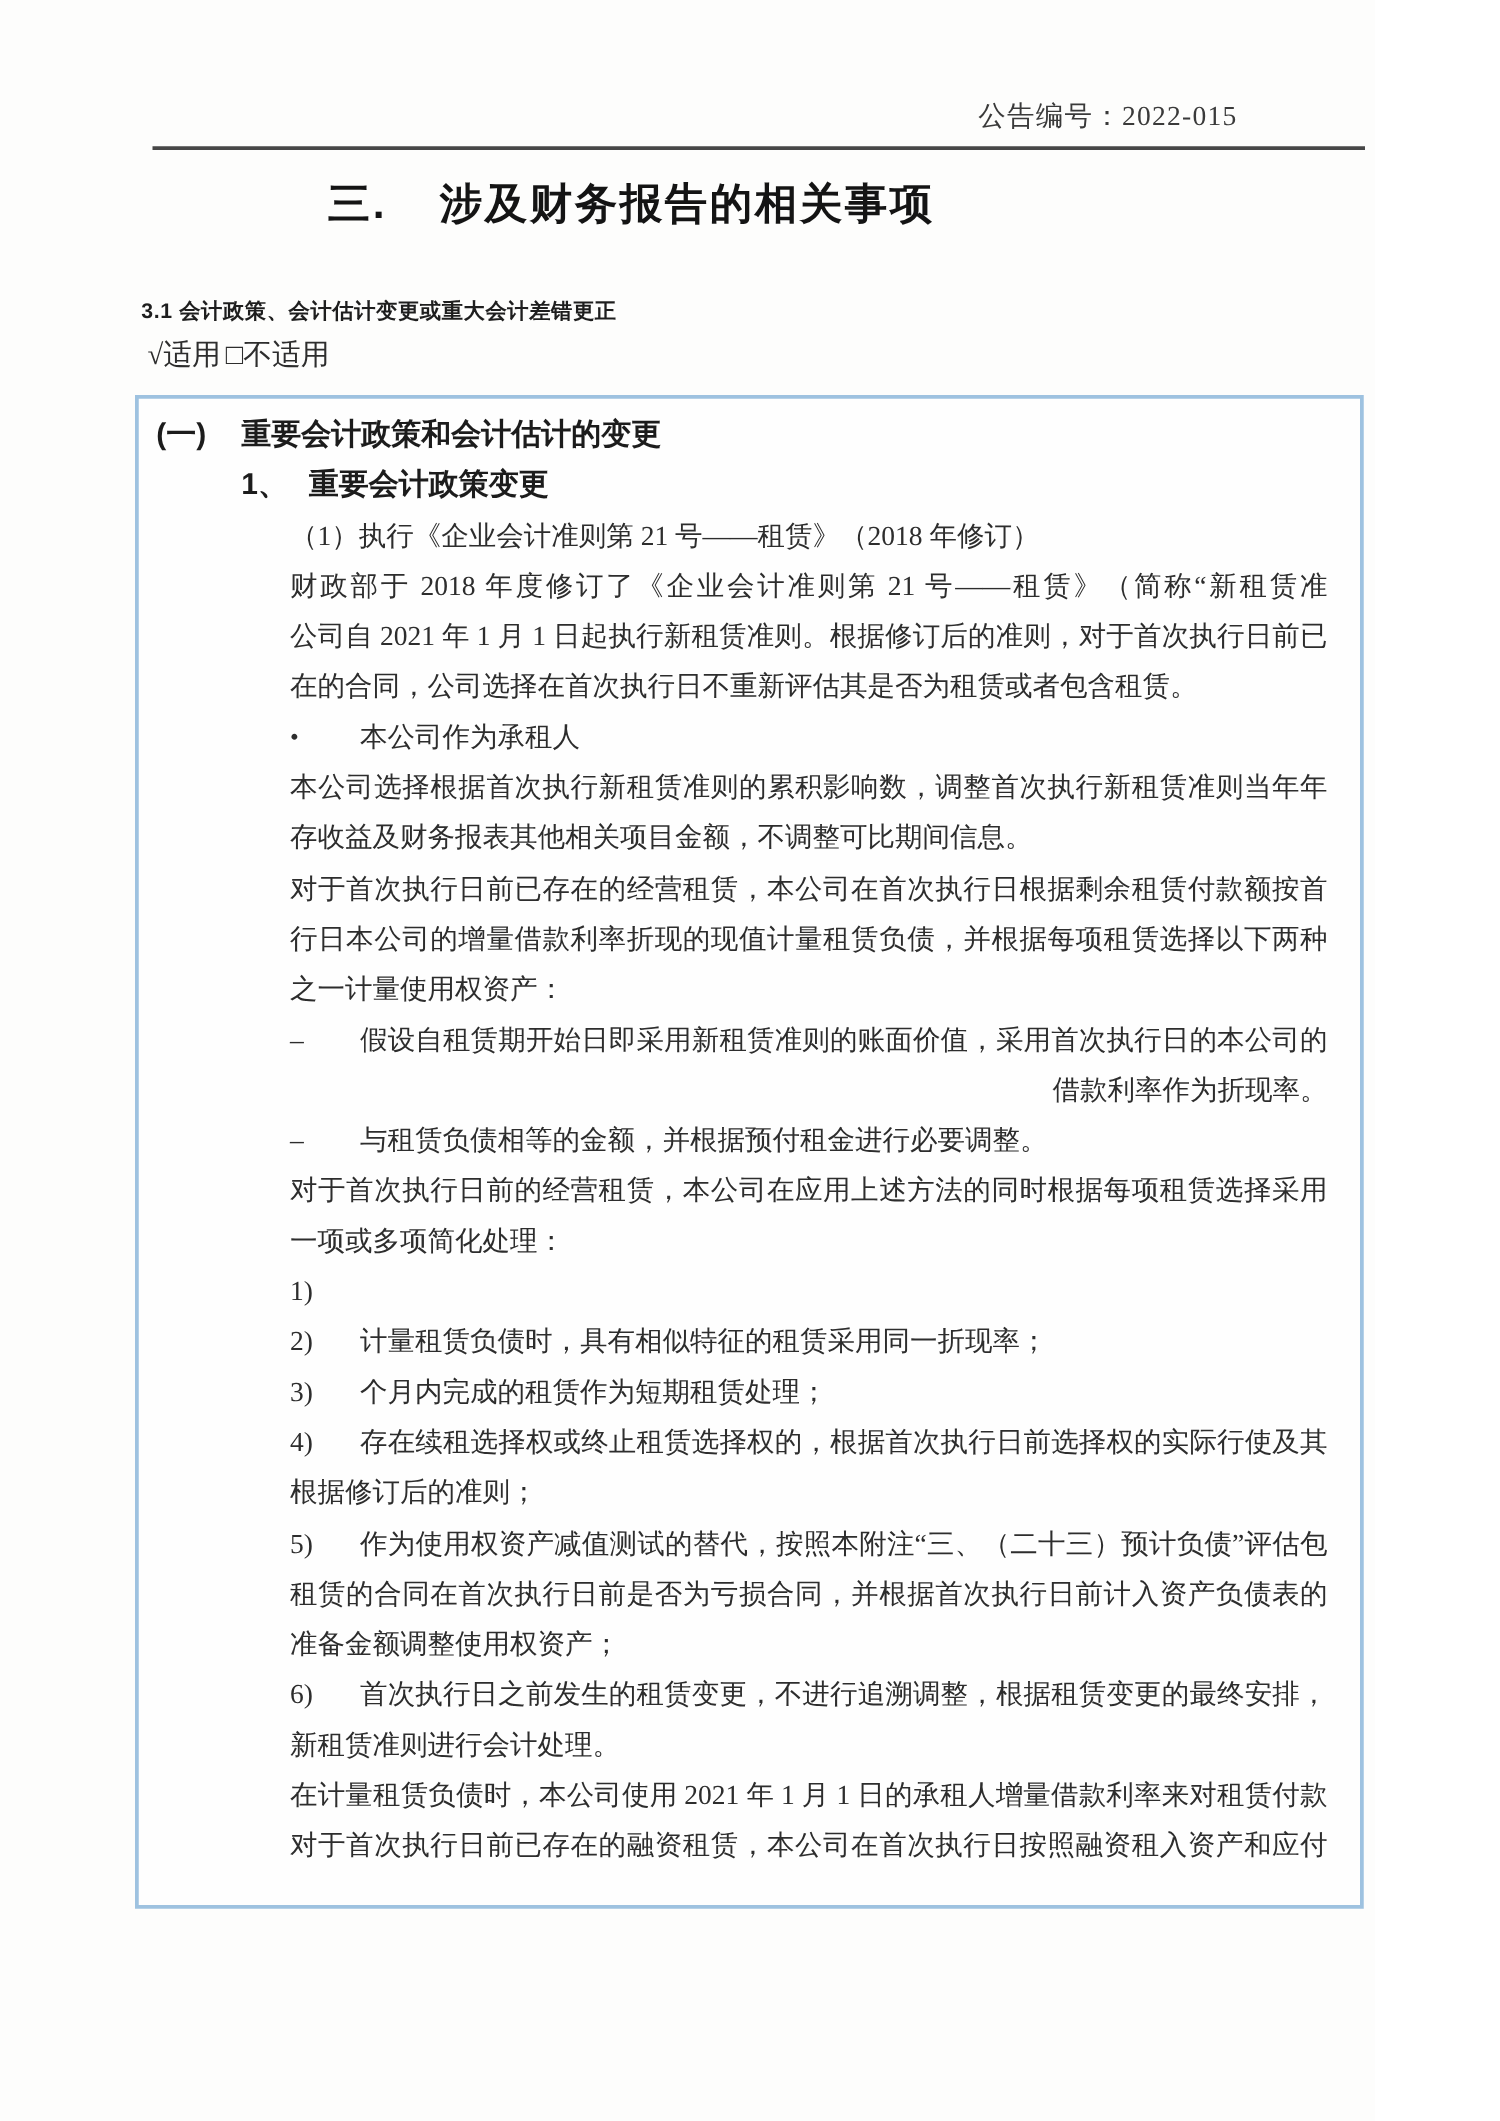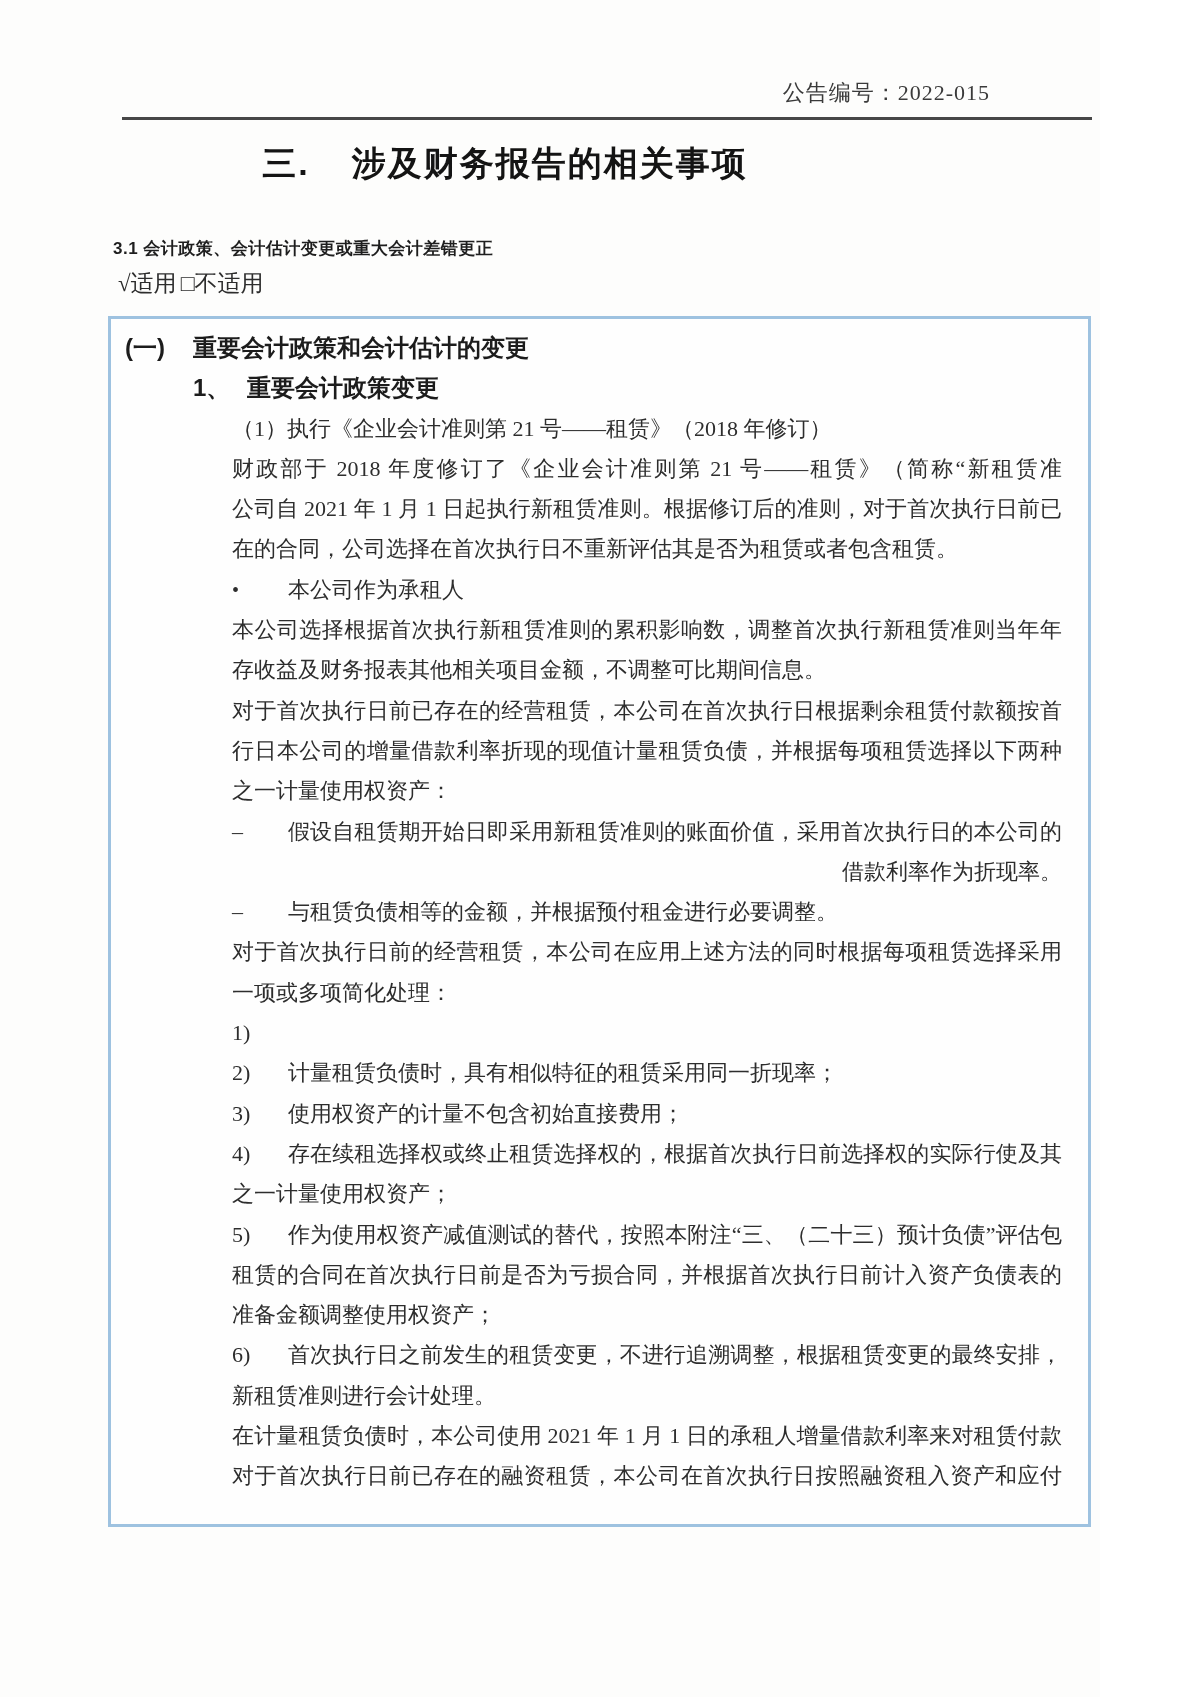--- a/index.html
+++ b/index.html
@@ -185,28 +185,28 @@
       </div>
       <div class="line num">
         <span class="lbl">1)</span>
       </div>
       <div class="line num">
         <span class="lbl">2)</span>
         <span class="txt">计量租赁负债时，具有相似特征的租赁采用同一折现率；</span>
       </div>
       <div class="line num">
         <span class="lbl">3)</span>
-        <span class="txt">使用权资产的计量不包含初始直接费用；</span>
+        <span class="txt">个月内完成的租赁作为短期租赁处理；</span>
       </div>
       <div class="line num fill">
         <span class="lbl">4)</span>
         <span class="txt">存在续租选择权或终止租赁选择权的，根据首次执行日前选择权的实际行使及其他最</span>
       </div>
       <div class="line body">
-        <span class="txt">之一计量使用权资产；</span>
+        <span class="txt">根据修订后的准则；</span>
       </div>
       <div class="line num fill">
         <span class="lbl">5)</span>
         <span class="txt">作为使用权资产减值测试的替代，按照本附注“三、（二十三）预计负债”评估包含</span>
       </div>
       <div class="line body fill">
         <span class="txt">租赁的合同在首次执行日前是否为亏损合同，并根据首次执行日前计入资产负债表的亏损</span>
       </div>
       <div class="line body">
         <span class="txt">准备金额调整使用权资产；</span>

